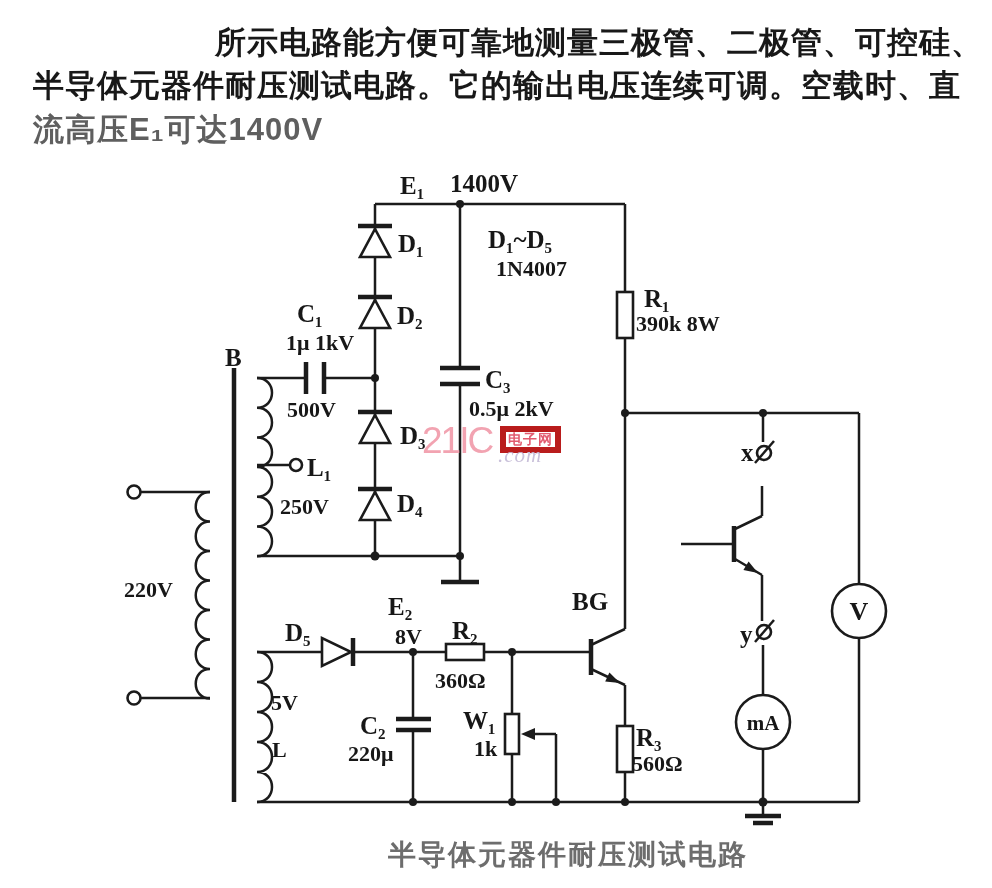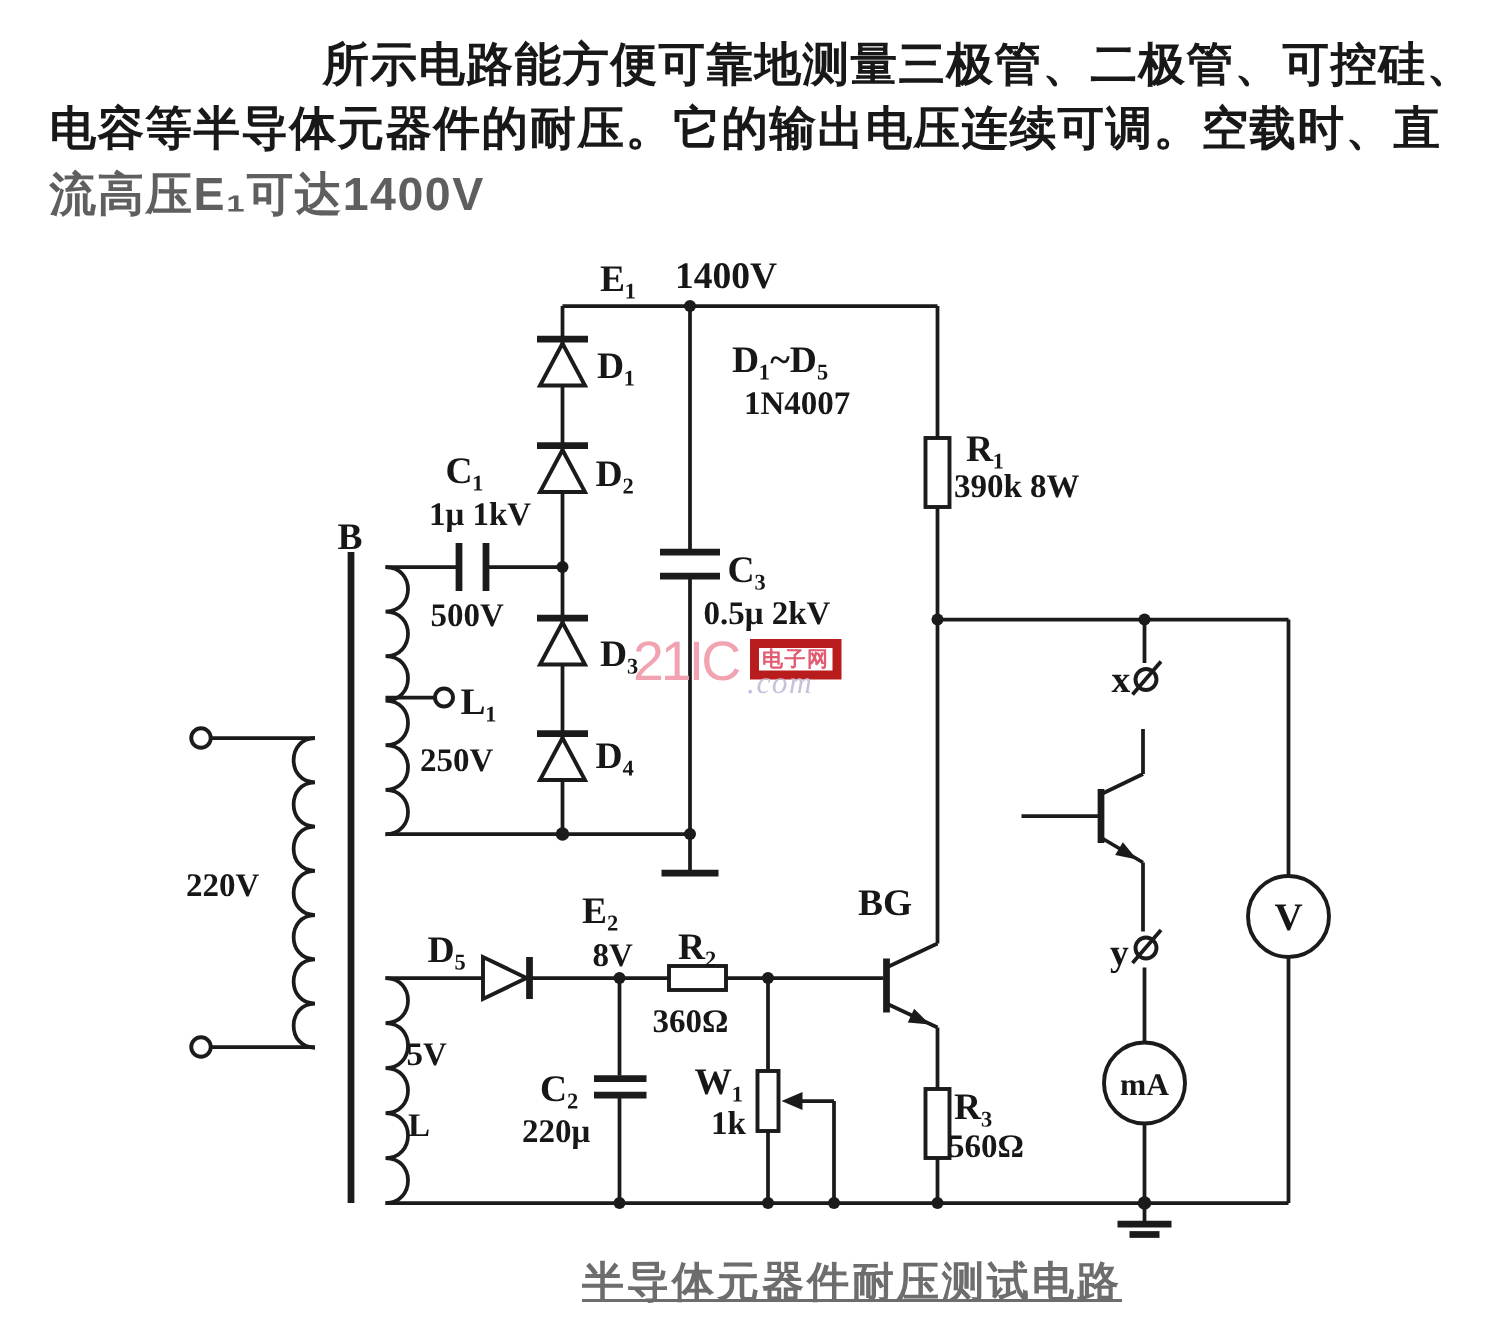--- a/index.html
+++ b/index.html
@@ -2,21 +2,21 @@
 <html><head>
 <meta charset="utf-8">
 <style>
   html,body{margin:0;padding:0;background:#ffffff;}
   #page{position:relative;width:992px;height:888px;background:#ffffff;overflow:hidden;
         font-family:"Liberation Sans","DejaVu Sans",sans-serif;}
   .desc{position:absolute;font-weight:bold;color:#181818;font-size:31px;letter-spacing:1px;white-space:nowrap;}
   #desc1{left:215px;top:22px;}
   #desc2{left:33px;top:65px;}
   #desc3{left:33px;top:109px;color:#5f5f5f;}
-  #caption{position:absolute;left:388px;top:836px;font-size:28px;font-weight:bold;color:#6d6d6d;letter-spacing:2px;white-space:nowrap;text-decoration:underline;}
+  #caption{position:absolute;left:388px;top:836px;font-size:28px;font-weight:bold;color:#6d6d6d;letter-spacing:2px;white-space:nowrap;}
   svg{position:absolute;left:0;top:0;}
   .w{stroke:#1b1b1b;stroke-width:2.5;fill:none;}
   .thick{stroke:#1b1b1b;stroke-width:4.5;fill:none;}
   .sym{stroke:#1b1b1b;stroke-width:2.6;fill:#ffffff;}
   .solid{fill:#1b1b1b;stroke:none;}
   .lbl{font-family:"Liberation Serif","DejaVu Serif",serif;font-weight:bold;font-size:25px;fill:#171717;}
   .val{font-family:"Liberation Serif","DejaVu Serif",serif;font-weight:bold;font-size:22px;fill:#171717;}
   .met{font-family:"Liberation Serif","DejaVu Serif",serif;font-weight:bold;fill:#171717;text-anchor:middle;}
   
   #watermark{position:absolute;left:422px;top:424px;width:150px;height:40px;pointer-events:none;}
@@ -26,21 +26,21 @@
             border:6px solid #b91c1c;padding:0 2px;line-height:15px;letter-spacing:1px;}
   #wm-suffix{position:absolute;left:76px;top:19px;font-size:21px;font-style:italic;font-weight:normal;
              color:#c9c0da;font-family:"Liberation Serif","DejaVu Serif",serif;letter-spacing:1px;}
 </style>
 </head>
 <body>
 
 <div id="page">
 
   <div class="desc" id="desc1">所示电路能方便可靠地测量三极管、二极管、可控硅、</div>
-  <div class="desc" id="desc2">电容等半导体元器件的耐压。它的输出电压连续可调。空载时、直</div>
+  <div class="desc" id="desc2">半导体元器件耐压测试电路。它的输出电压连续可调。空载时、直</div>
   <div class="desc" id="desc3">流高压E₁可达1400V</div>
 
   <svg width="992" height="888" viewBox="0 0 992 888">
 
     <path class="w" d="
       M375,204 H625
       M375,204 V556
       M460,204 V366  M460,386 V556  M460,556 V580
       M257,378 H305  M325,378 H375
       M257,465 H290

